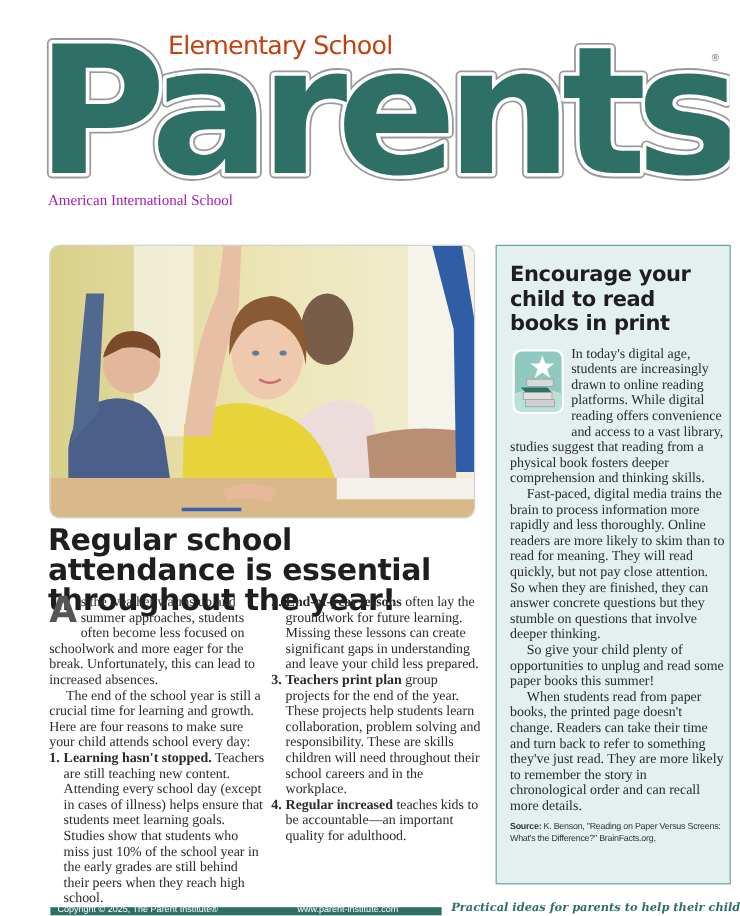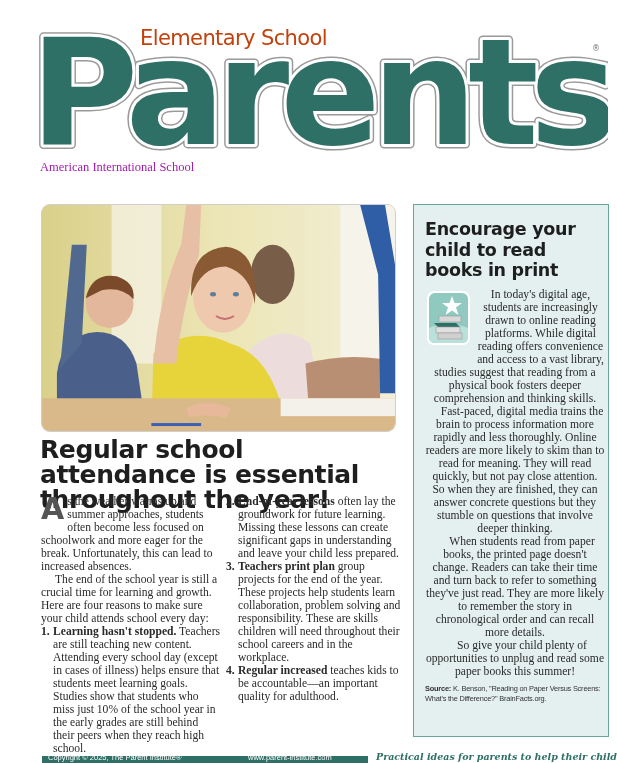--- a/index.html
+++ b/index.html
@@ -34,21 +34,21 @@
   .ol li b { font-weight: bold; }
   .source { font-family: "Liberation Sans", sans-serif; font-size: 7.4px; line-height: 10px; color: #333; margin-top: 6px; letter-spacing: -0.2px; }
   .source b { font-weight: bold; }
 
   
   .sidebar { position: absolute; left: 413px; top: 204px; width: 196px; height: 533px; background: #e4f0ef; border: 1.4px solid #6aa59d; border-radius: 0; }
   .sb-title { position: absolute; left: 11px; top: 14px; width: 182px; font-family: "DejaVu Sans", sans-serif; font-weight: bold; font-size: 17.5px; line-height: 20.5px; color: #1e1e1e; letter-spacing: -0.3px; }
   .sb-icon { position: absolute; left: 12px; top: 85px; width: 45px; height: 56px; }
   .sb-text { position: absolute; left: 11px; top: 83px; width: 180px; font-family: "Liberation Serif", serif; font-size: 11.6px; line-height: 13px; color: #2a2a2a; }
   .sb-float { float: left; width: 51px; height: 66px; }
-  .sb-text p { margin: 0; text-align: center; }
+  .sb-text p { margin: 0; }
 
   
   .footer-bar { position: absolute; left: 42px; top: 756px; width: 326px; height: 7px; background: #2e6f66; overflow: hidden; }
   .footer-copy { position: absolute; left: 48px; top: 753px; font-family: Liberation Sans, sans-serif; font-size: 7.5px; color: #ffffff; }
   .footer-url { position: absolute; left: 248px; top: 753px; font-family: "Liberation Sans", sans-serif; font-size: 7.5px; color: #ffffff; }
   .footer-tag { position: absolute; left: 376px; top: 751px; font-family: "DejaVu Serif", serif; font-style: italic; font-weight: bold; font-size: 9.5px; color: #2e6f66; white-space: nowrap; }
 </style>
 </head>
 <body>
 
@@ -120,22 +120,22 @@
     <li><span class="num">4.</span><b>Regular increased</b><span> teaches kids to be accountable—an important quality for adulthood.</span></li>
   </ol>
 </div>
 
 <div class="sidebar">
   <h2 class="sb-title">Encourage your child to read books in print</h2>
   <div class="sb-text">
     <div class="sb-float"></div>
     <p>In today's digital age, students are increasingly drawn to online reading platforms. While digital reading offers convenience and access to a vast library, studies suggest that reading from a physical book fosters deeper comprehension and thinking skills.</p>
     <p class="indent">Fast-paced, digital media trains the brain to process information more rapidly and less thoroughly. Online readers are more likely to skim than to read for meaning. They will read quickly, but not pay close attention. So when they are finished, they can answer concrete questions but they stumble on questions that involve deeper thinking.</p>
+    <p class="indent">So give your child plenty of opportunities to unplug and read some paper books this summer!</p>
     <p class="indent">When students read from paper books, the printed page doesn't change. Readers can take their time and turn back to refer to something they've just read. They are more likely to remember the story in chronological order and can recall more details.</p>
-    <p class="indent">So give your child plenty of opportunities to unplug and read some paper books this summer!</p>
     <div class="source"><b>Source:</b><span> K. Benson, "Reading on Paper Versus Screens: What's the Difference?" BrainFacts.org.</span></div>
   </div>
   <svg class="sb-icon" viewBox="0 0 45 56">
     <rect x="1" y="1" width="43" height="54" rx="7" fill="#ffffff"></rect>
     <rect x="3" y="3" width="39" height="50" rx="6" fill="#8fc9bf"></rect>
     <path d="M3 38 Q22 30 42 38 L42 47 Q42 53 36 53 L9 53 Q3 53 3 47 Z" fill="#b9e0d9"></path>
     <polygon points="26,6 28.5,13 36,13 30,17.5 32.5,25 26,20.5 19.5,25 22,17.5 16,13 23.5,13" fill="#ffffff"></polygon>
     <rect x="13" y="26" width="22" height="6" fill="#d8d8d8" stroke="#9a9a9a" stroke-width="0.6"></rect>
     <polygon points="8,33 30,33 34,37 12,37" fill="#2e6f66"></polygon>
     <rect x="10" y="37" width="24" height="6" fill="#e0e0e0" stroke="#9a9a9a" stroke-width="0.6"></rect>

